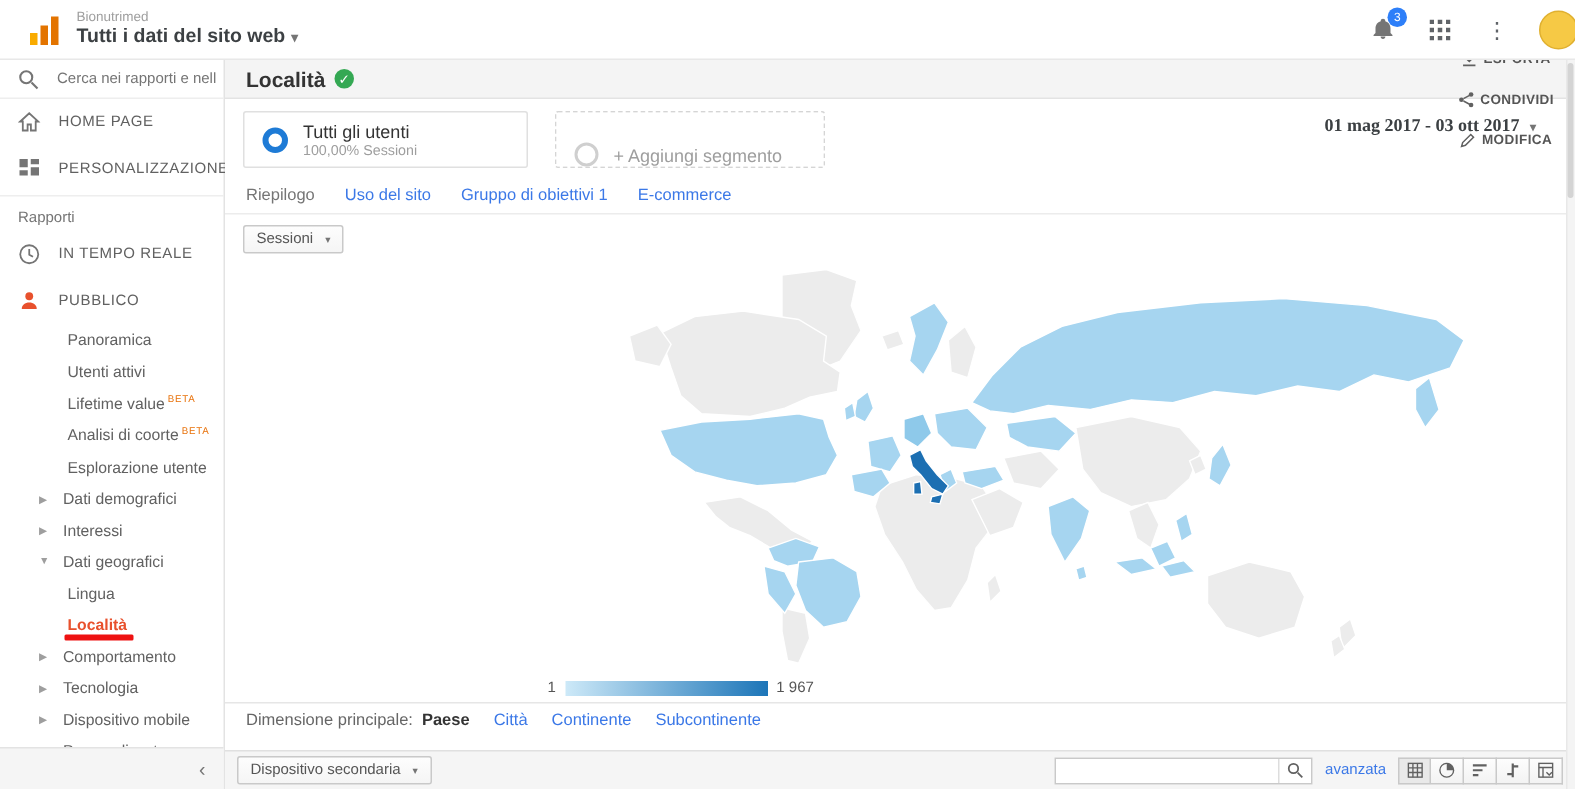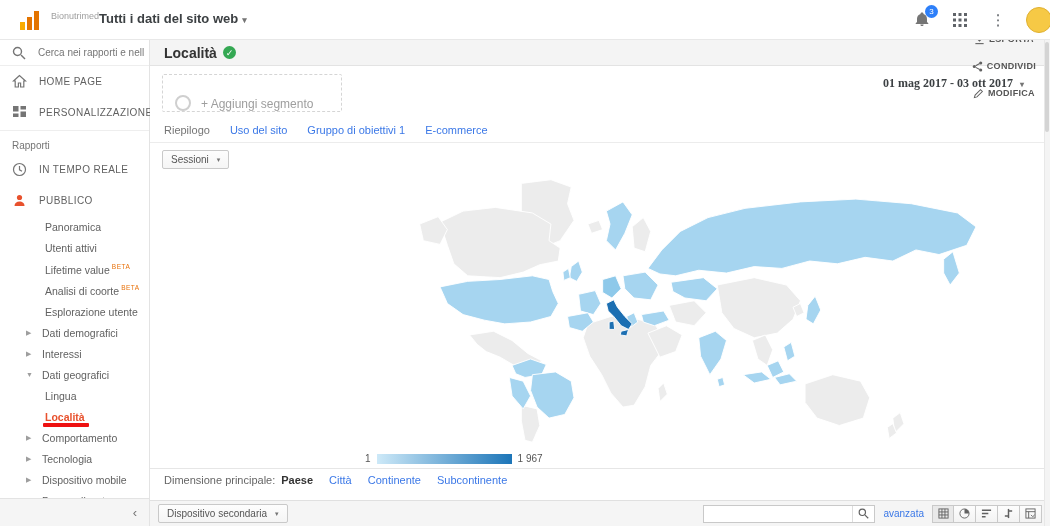--- a/index.html
+++ b/index.html
@@ -8,21 +8,21 @@
     width:1050px; height:526px; overflow:hidden; background:#fff;
     font-family:"Liberation Sans", sans-serif; font-size:12px; color:#333;
   }
   
   .header { height:40px; display:flex; align-items:center; padding:0 14px 0 20px;
             background:#fff; border-bottom:1px solid #e8e8e8; position:relative; z-index:5; }
   .logo { display:flex; align-items:flex-end; gap:2px; height:20px; margin-right:12px; }
   .logo .b1{width:5px;height:8px;background:#f9ab00;}
   .logo .b2{width:5px;height:13px;background:#e37400;}
   .logo .b3{width:5px;height:19px;background:#e37400;}
-  .acct { display:flex; flex-direction:row; line-height:1.1; }
+  .acct { display:flex; flex-direction:column; line-height:1.1; }
   .acct .small { font-size:9px; color:#9e9e9e; }
   .acct .big { font-size:13px; color:#3c4043; font-weight:bold; }
   .caret { color:#757575; font-size:9px; margin-left:4px; }
   .hdr-right { margin-left:auto; display:flex; align-items:center; gap:18px; }
   .hdr-icon { position:relative; width:20px; height:20px; display:flex; align-items:center; justify-content:center; cursor:pointer; }
   .badge { position:absolute; top:-5px; right:-6px; background:#2d7ff9; color:#fff; font-size:8px;
            width:13px; height:13px; border-radius:50%; display:flex; align-items:center; justify-content:center; }
   .dots { font-size:15px; color:#5f6368; letter-spacing:0; }
   .avatar { width:26px; height:26px; border-radius:50%; background:#f6c945; border:1px solid #e0b02f; margin-right:-16px; flex-shrink:0; }
   
@@ -273,20 +273,27 @@
           </span>
       </div>
     </div>
 
     <div class="content">
       <div class="date-range">
         <span>01 mag 2017 - 03 ott 2017</span> <span class="caret">▾</span>
       </div>
 
       <div class="segments">
+        <div class="seg-card">
+          <div class="donut"></div>
+          <div>
+            <div class="seg-name">Tutti gli utenti</div>
+            <div class="seg-detail">100,00% Sessioni</div>
+          </div>
+        </div>
         <div class="seg-add">
           <div class="ring"></div>
           <span>+ Aggiungi segmento</span>
         </div>
       </div>
 
 
       <div class="subnav">
         <span class="sel">Riepilogo</span>
         <a>Uso del sito</a>

